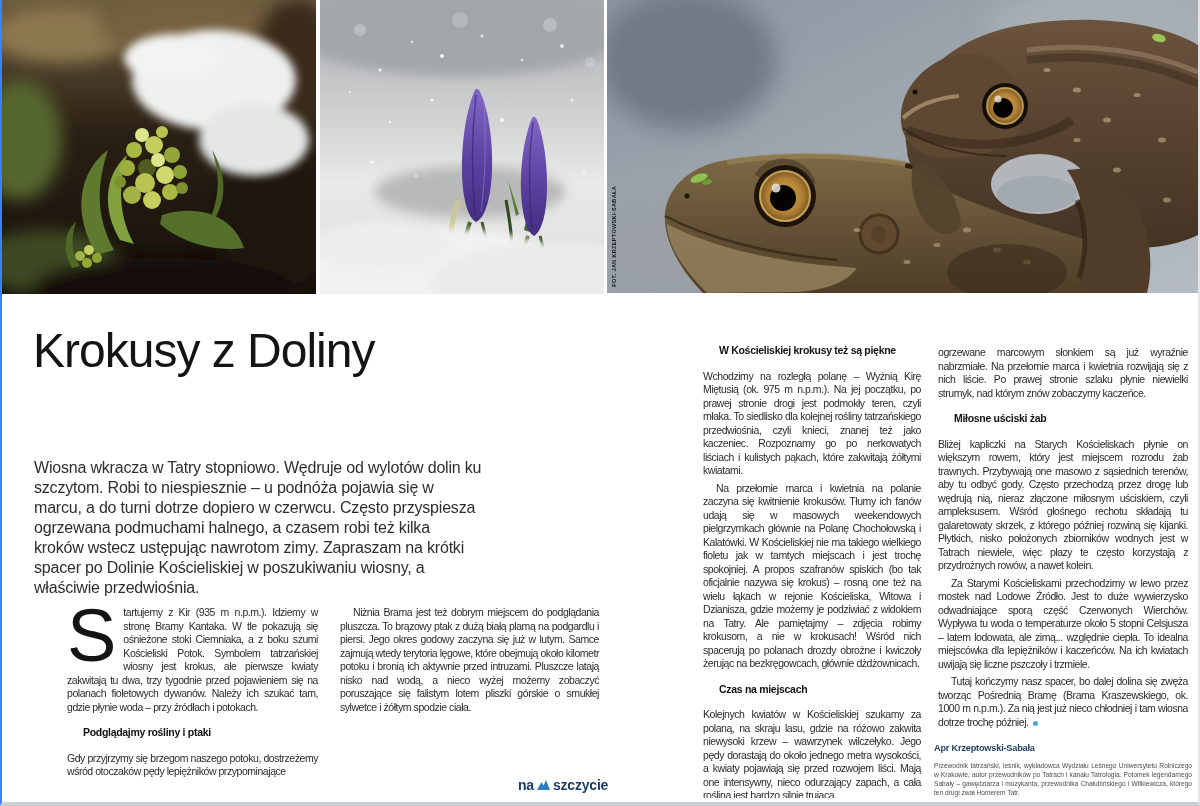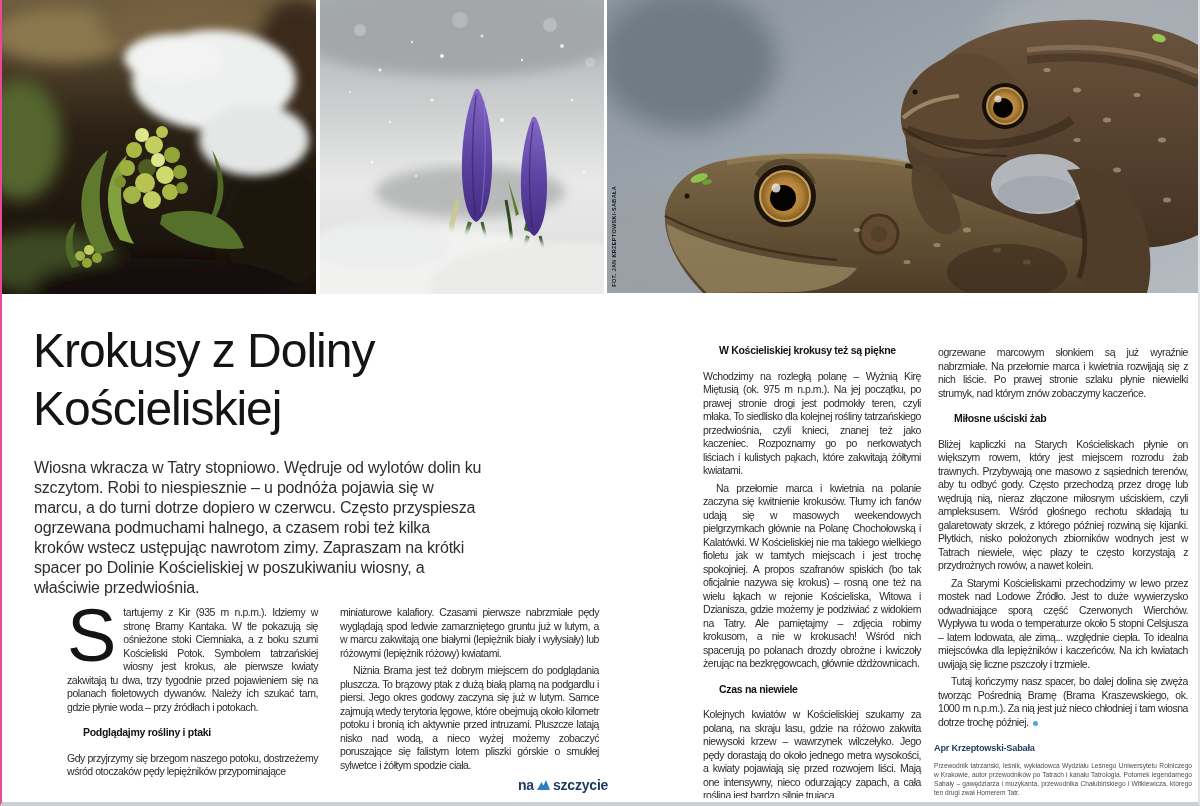--- a/index.html
+++ b/index.html
@@ -1,21 +1,21 @@
 <!DOCTYPE html>
 <html lang="pl"><head>
 <meta charset="utf-8">
 <style>
   html,body{margin:0;padding:0;background:#ffffff;}
   .spread{
     position:relative;
     width:1200px;height:806px;
     box-sizing:border-box;
     background:#ffffff;
-    border-left:2px solid #ec4899;
+    border-left:2px solid #3b82f6;
     border-right:2px solid #e2e4e6;
     border-bottom:4px solid #ccd0d3;
     overflow:hidden;
     font-family:"Liberation Sans", sans-serif;
   }
   .photo{position:absolute;top:0;overflow:hidden;background:#888;}
   .photo svg{display:block;}
   .photo1{left:0;width:314px;height:294px;}
   .photo2{left:318px;width:284px;height:294px;}
   .photo3{left:605px;width:591px;height:293px;}
@@ -316,40 +316,39 @@
           <circle cx="391" cy="99" r="3.5" fill="#e6e2d8" opacity="0.85"></circle>
         </g>
         <ellipse cx="552" cy="38" rx="7" ry="4" fill="#9cc653" transform="rotate(15 552 38)"></ellipse>
         <ellipse cx="400" cy="272" rx="60" ry="28" fill="#3a2b1a" opacity="0.6"></ellipse>
       </g>
     </svg>
   </div>
 
   <div class="photo-credit">FOT. JAN KRZEPTOWSKI-SABAŁA</div>
 
-  <h1 class="title"><span>Krokusy z Doliny</span><br><span>Kościeliskiej</span></h1>
+  <h1 class="title"><span>Krokusy z Doliny</span><br></h1>
 
   <p class="intro">Wiosna wkracza w Tatry stopniowo. Wędruje od wylotów dolin ku szczytom. Robi to niespiesznie – u podnóża pojawia się w marcu, a do turni dotrze dopiero w czerwcu. Często przyspiesza ogrzewana podmuchami halnego, a czasem robi też kilka kroków wstecz ustępując nawrotom zimy. Zapraszam na krótki spacer po Dolinie Kościeliskiej w poszukiwaniu wiosny, a właściwie przedwiośnia.</p>
 
   <div class="col col1">
     <p><span class="dropcap">S</span><span>tartujemy z Kir (935 m n.p.m.). Idziemy w stronę Bramy Kantaka. W tle pokazują się ośnieżone stoki Ciemniaka, a z boku szumi Kościeliski Potok. Symbolem tatrzańskiej wiosny jest krokus, ale pierwsze kwiaty zakwitają tu dwa, trzy tygodnie przed pojawieniem się na polanach fioletowych dywanów. Należy ich szukać tam, gdzie płynie woda – przy źródłach i potokach.</span></p>
     <h3>Podglądajmy rośliny i ptaki</h3>
     <p>Gdy przyjrzymy się brzegom naszego potoku, dostrzeżemy wśród otoczaków pędy lepiężników przypominające</p>
   </div>
 
   <div class="col col2">
-    <p>miniaturowe kalafiory. Czasami pierwsze nabrzmiałe pędy wyglądają spod ledwie zamarzniętego gruntu już w lutym, a w marcu zakwitają one białymi (lepiężnik biały i wyłysiały) lub różowymi (lepiężnik różowy) kwiatami.</p>
     <p class="indent">Niżnia Brama jest też dobrym miejscem do podglądania pluszcza. To brązowy ptak z dużą białą plamą na podgardlu i piersi. Jego okres godowy zaczyna się już w lutym. Samce zajmują wtedy terytoria lęgowe, które obejmują około kilometr potoku i bronią ich aktywnie przed intruzami. Pluszcze latają nisko nad wodą, a nieco wyżej możemy zobaczyć poruszające się falistym lotem pliszki górskie o smukłej sylwetce i żółtym spodzie ciała.</p>
   </div>
 
   <div class="col col3">
     <h3>W Kościeliskiej krokusy też są piękne</h3>
     <p>Wchodzimy na rozległą polanę – Wyżnią Kirę Miętusią (ok. 975 m n.p.m.). Na jej początku, po prawej stronie drogi jest podmokły teren, czyli młaka. To siedlisko dla kolejnej rośliny tatrzańskiego przedwiośnia, czyli knieci, znanej też jako kaczeniec. Rozpoznamy go po nerkowatych liściach i kulistych pąkach, które zakwitają żółtymi kwiatami.</p>
     <p class="indent">Na przełomie marca i kwietnia na polanie zaczyna się kwitnienie krokusów. Tłumy ich fanów udają się w masowych weekendowych pielgrzymkach głównie na Polanę Chochołowską i Kalatówki. W Kościeliskiej nie ma takiego wielkiego fioletu jak w tamtych miejscach i jest trochę spokojniej. A propos szafranów spiskich (bo tak oficjalnie nazywa się krokus) – rosną one też na wielu łąkach w rejonie Kościeliska, Witowa i Dzianisza, gdzie możemy je podziwiać z widokiem na Tatry. Ale pamiętajmy – zdjęcia robimy krokusom, a nie w krokusach! Wśród nich spacerują po polanach drozdy obrożne i kwiczoły żerując na bezkręgowcach, głównie dżdżownicach.</p>
-    <h3>Czas na niewiele</h3>
+    <h3>Czas na miejscach</h3>
     <p>Kolejnych kwiatów w Kościeliskiej szukamy za polaną, na skraju lasu, gdzie na różowo zakwita niewysoki krzew – wawrzynek wilczełyko. Jego pędy dorastają do około jednego metra wysokości, a kwiaty pojawiają się przed rozwojem liści. Mają one intensywny, nieco odurzający zapach, a cała roślina jest bardzo silnie trująca.</p>
     <p class="indent">Z kolei za Cudakową Polaną, na wiatrołomie, rośnie licznie inny trujący krzew – bez koralowy. Poznamy go po naprzeciwlegle ułożonych na pędzie kulistych pączkach, które</p>
   </div>
 
   <div class="col col4">
     <p>ogrzewane marcowym słonkiem są już wyraźnie nabrzmiałe. Na przełomie marca i kwietnia rozwijają się z nich liście. Po prawej stronie szlaku płynie niewielki strumyk, nad którym znów zobaczymy kaczeńce.</p>
     <h3>Miłosne uściski żab</h3>
     <p>Bliżej kapliczki na Starych Kościeliskach płynie on większym rowem, który jest miejscem rozrodu żab trawnych. Przybywają one masowo z sąsiednich terenów, aby tu odbyć gody. Często przechodzą przez drogę lub wędrują nią, nieraz złączone miłosnym uściskiem, czyli ampleksusem. Wśród głośnego rechotu składają tu galaretowaty skrzek, z którego później rozwiną się kijanki. Płytkich, nisko położonych zbiorników wodnych jest w Tatrach niewiele, więc płazy te często korzystają z przydrożnych rowów, a nawet kolein.</p>
     <p class="indent">Za Starymi Kościeliskami przechodzimy w lewo przez mostek nad Lodowe Źródło. Jest to duże wywierzysko odwadniające sporą część Czerwonych Wierchów. Wypływa tu woda o temperaturze około 5 stopni Celsjusza – latem lodowata, ale zimą... względnie ciepła. To idealna miejscówka dla lepiężników i kaczeńców. Na ich kwiatach uwijają się liczne pszczoły i trzmiele.</p>
     <p class="indent"><span>Tutaj kończymy nasz spacer, bo dalej dolina się zwęża tworząc Pośrednią Bramę (Brama Kraszewskiego, ok. 1000 m n.p.m.). Za nią jest już nieco chłodniej i tam wiosna dotrze trochę później.</span><span class="endmark"></span></p>

